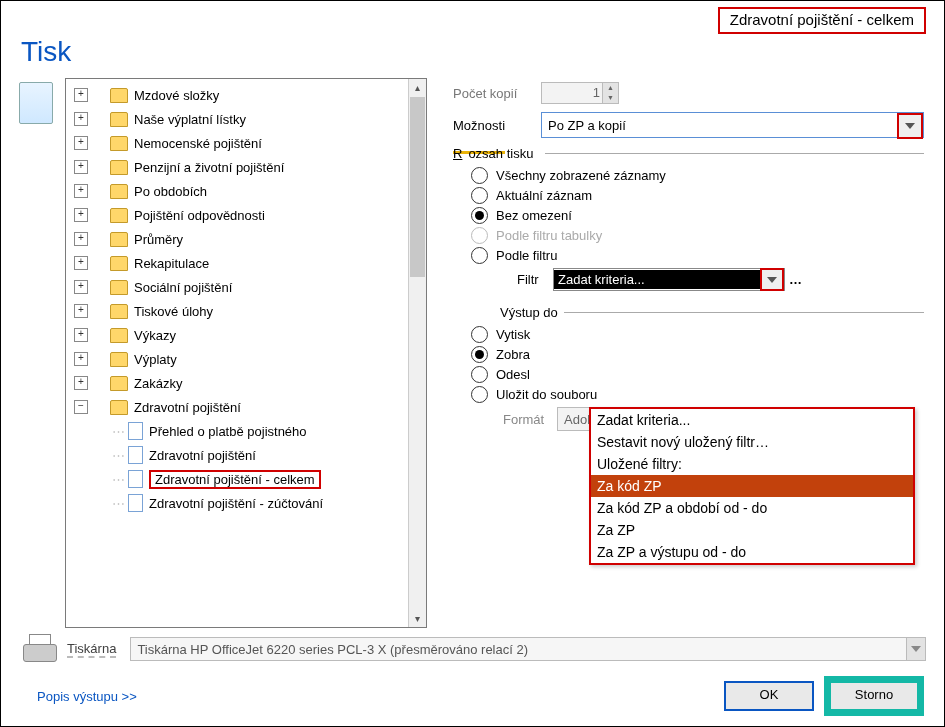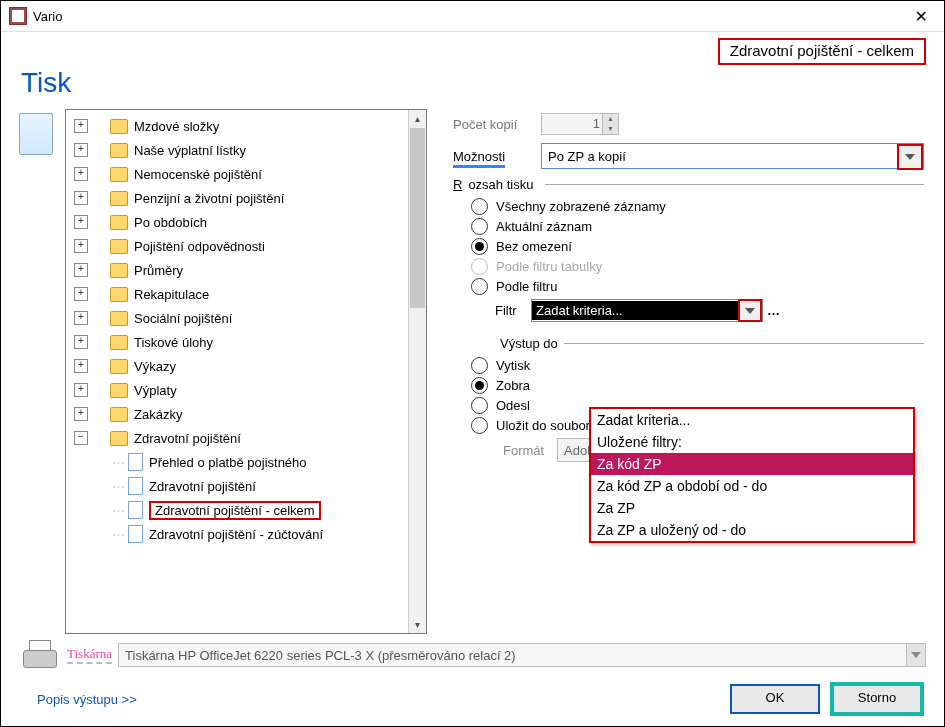--- a/index.html
+++ b/index.html
@@ -27,72 +27,67 @@
   .tree-row.child .dots{ color:#bbb; margin-right:4px; letter-spacing:-1px;}
   .tree-row.selected span.label { border:2px solid #d00000; padding:0 4px; }
   .tree-scroll { width:17px; background:#f0f0f0; border-left:1px solid #ccc; display:flex; flex-direction:column; }
   .tree-scroll .arrow { height:17px; background:#f0f0f0; text-align:center; font-size:10px; line-height:17px; color:#555;}
   .tree-scroll .thumb { flex:0 0 180px; background:#c8c8c8; margin:1px;}
   .tree-scroll .track { flex:1; }
   .right-col { flex:1; padding:4px 2px 0 26px; position:relative; }
   .form-row { display:flex; align-items:center; margin-bottom:8px; }
   .form-row .lbl { width:88px; color:#777; }
   .form-row .lbl.hot { color:#000; position:relative;}
-  .underline-yellow{ border-bottom:3px solid #3b82f6; padding-bottom:1px;}
+  .underline-yellow{ border-bottom:3px solid #eab308; padding-bottom:18px;}
   .num-box { width:58px; height:20px; border:1px solid #bbb; background:#f3f3f3; color:#666; text-align:right; padding-right:18px; line-height:20px; position:relative; }
   .spinner { position:absolute; right:0; top:0; width:16px; height:20px; display:flex; flex-direction:column;}
   .spinner div{flex:1;background:#e3e3e3;border-left:1px solid #bbb;font-size:7px;text-align:center;line-height:10px;color:#666;}
   .combo { flex:1; height:24px; border:1px solid #5a8fd6; display:flex; align-items:center; padding-left:6px; position:relative; background:#fff;}
   .combo .cbtn { width:22px; height:22px; border:2px solid #d00000; position:absolute; right:0; top:0; background:#efefef; display:flex; align-items:center; justify-content:center;}
   .combo .cbtn svg{width:10px;height:6px;}
   .section-title { margin:8px 0 6px 0; display:flex; align-items:center; }
   .section-title span{ padding-right:6px;}
   .section-title .rule{ flex:1; height:1px; background:#aaa;}
   .radio-row { display:flex; align-items:center; margin:3px 0 3px 18px; }
   .radio { width:15px; height:15px; border:1px solid #333; border-radius:50%; margin-right:8px; position:relative; background:#fff;}
   .radio.checked::after{content:"";position:absolute;left:3px;top:3px;right:3px;bottom:3px;border-radius:50%;background:#000;}
   .radio.disabled{border-color:#bbb;}
   .radio-row.disabled{color:#aaa;}
   .filtr-row { display:flex; align-items:center; margin:4px 0 0 42px;}
-  .filtr-row .flabel{ width:36px;}
+  .filtr-row .flabel{ width:36px;margin-left:22px;}
   .filtr-combo { width:230px; height:21px; border:1px solid #888; display:flex; align-items:center; position:relative; background:#fff;}
   .filtr-combo .val{ flex:1; background:#000; color:#fff; padding:0 4px; height:19px; line-height:19px; overflow:hidden;}
   .filtr-combo .dd{ width:20px; height:19px; border:2px solid #d00000; background:#efefef; display:flex;align-items:center;justify-content:center;}
   .filtr-more{ margin-left:4px; letter-spacing:1px; font-weight:bold;}
   .dropdown { position:absolute; left:588px; top:406px; width:322px; border:2px solid #d00000; background:#fff; z-index:5; box-shadow:2px 2px 4px rgba(0,0,0,.2);}
   .dropdown div{ padding:1px 6px; font-size:14px; line-height:20px;}
-  .dropdown div.sel{ background:#be185d; color:#fff;}
+  .dropdown div.sel{ background:#c2410c; color:#fff;}
   .fmt-row{ display:flex; align-items:center; margin:4px 0 0 50px;}
   .fmt-row .flab{width:54px;color:#888;}
   .fmt-combo{ flex:1; max-width:260px; height:22px; border:1px solid #bbb; background:#f3f3f3; color:#666; display:flex; align-items:center; padding-left:6px; position:relative;}
   .fmt-combo .dd2{position:absolute;right:0;top:0;width:18px;height:22px;background:#e3e3e3;border-left:1px solid #bbb;display:flex;align-items:center;justify-content:center;}
   .printer-bar{ display:flex; align-items:center; padding:6px 0 2px 0;}
   .printer-icon{ width:42px; height:30px; margin-right:6px; position:relative;}
   .printer-icon .pb{position:absolute;left:4px;right:4px;top:10px;bottom:2px;background:#ccc;border:1px solid #888;border-radius:3px;}
   .printer-icon .pt{position:absolute;left:10px;right:10px;top:0;height:10px;background:#fff;border:1px solid #888;}
-  .printer-label{ color:#ec4899; margin-right:6px; border-bottom:2px dashed #bbb;font-family:Liberation Serif, serif;}
+  .printer-label{ color:#404040; margin-right:14px; border-bottom:2px dashed #bbb;}
   .printer-combo{ flex:1; height:22px; border:1px solid #bbb; background:#f6f6f6; color:#555; display:flex; align-items:center; padding-left:6px; position:relative;}
   .printer-combo .dd2{position:absolute;right:0;top:0;width:18px;height:22px;background:#e3e3e3;border-left:1px solid #bbb;display:flex;align-items:center;justify-content:center;}
   .save-row{ display:flex; justify-content:flex-end; align-items:center; color:#888; padding:4px 2px 0 0;}
   .chk{ width:14px;height:14px;border:1px solid #aaa;margin-right:6px;}
   .footer{ display:flex; align-items:center; padding:10px 2px 0 2px;margin-left:16px;}
   .footer .link{ color:#0a56c2; flex:1;}
-  .btn{ width:86px; height:26px; border:4px solid #14b8a6; background:#e9e9e9; margin-left:10px; text-align:center; line-height:24px;}
+  .btn{ width:86px; height:26px; border:7px solid #14b8a6; background:#e9e9e9; margin-left:10px; text-align:center; line-height:24px;}
   .btn.ok{ border:2px solid #0a56c2;}
   svg.caret{width:10px;height:6px;}
 </style>
 </head>
 <body>
 
 <div class="window">
-  <div class="titlebar">
-    <div class="app-icon"></div>
-    <div class="title">Vario</div>
-    <div class="close">✕</div>
-  </div>
 
   <div class="body">
     <div class="preview-bar">
       <div class="preview-box">Zdravotní pojištění - celkem</div>
     </div>
     <div class="heading">Tisk</div>
 
     <div class="main">
       <div class="left-col">
         <div class="doc-icon"></div>
@@ -329,19 +324,20 @@
 
     <div class="footer">
       <div class="link">Popis výstupu &gt;&gt;</div>
       <div class="btn ok">OK</div>
       <div class="btn">Storno</div>
     </div>
   </div>
 
   <div class="dropdown" id="dropdown">
       <div>Zadat kriteria...</div>
+      <div>Sestavit nový uložený filtr…</div>
       <div>Uložené filtry:</div>
       <div class="sel">Za kód ZP</div>
       <div>Za kód ZP a období od - do</div>
       <div>Za ZP</div>
-      <div>Za ZP a uložený od - do</div>
+      <div>Za ZP a výstupu od - do</div>
     </div>
 </div>
 
 </body></html>

